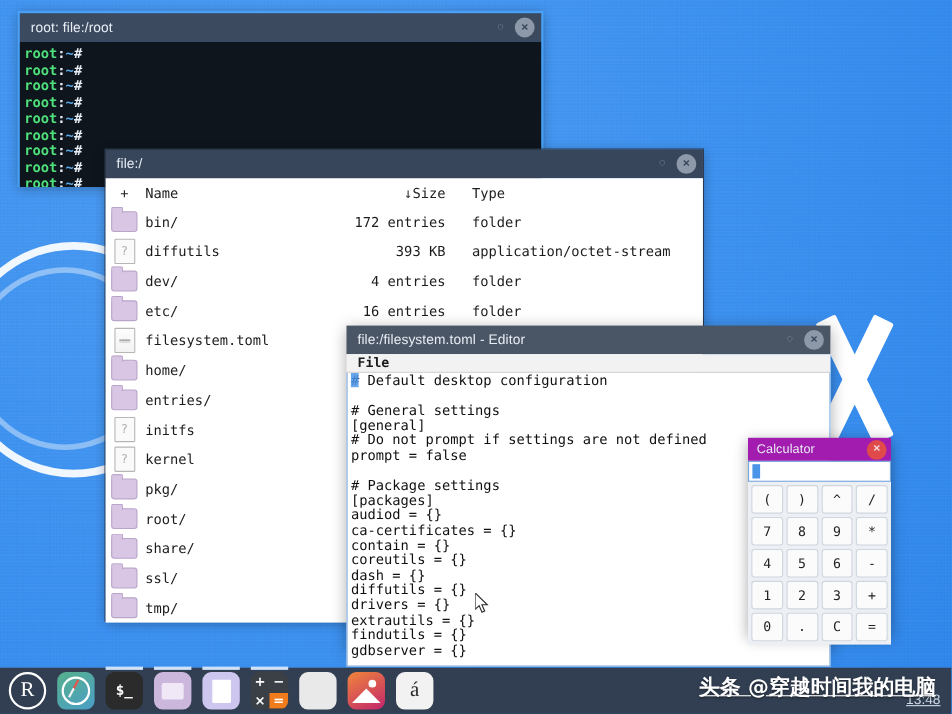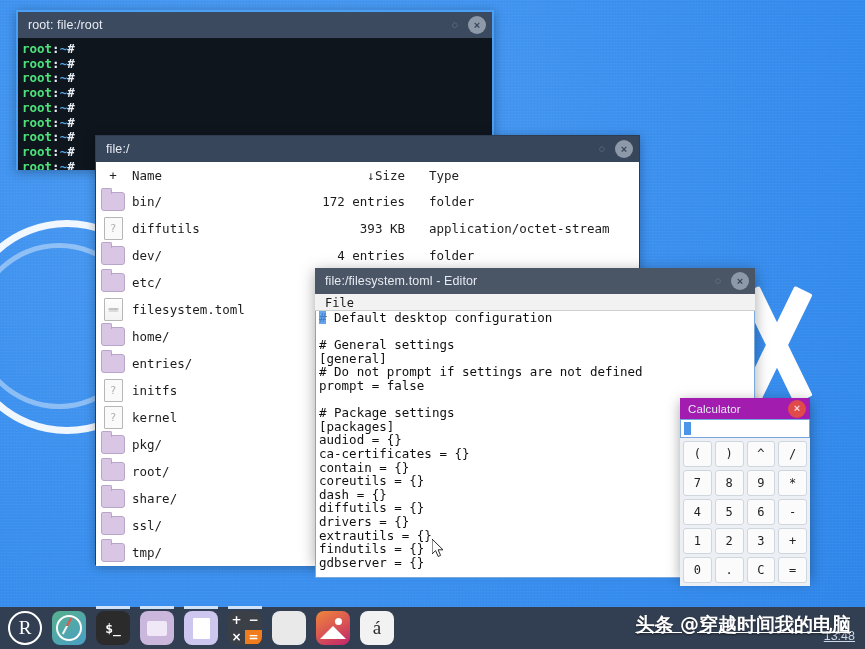--- a/index.html
+++ b/index.html
@@ -62,25 +62,25 @@
   .sortmark{display:inline-block;width:12px;color:#333;}
   .folder-ico{width:22px;height:17px;background:#d8c6e4;border:1px solid #b9a5c9;border-radius:2px 3px 3px 3px;position:relative;}
   .folder-ico:before{content:"";position:absolute;left:-1px;top:-5px;width:9px;height:5px;
      background:#d8c6e4;border:1px solid #b9a5c9;border-bottom:none;border-radius:2px 2px 0 0;}
   .file-ico{width:17px;height:21px;background:#fafafa;border:1px solid #b6b6b6;border-radius:1px;
      display:flex;align-items:center;justify-content:center;color:#b0b0b0;font-size:11px;
      font-family:"DejaVu Sans Mono",monospace;}
   .file-ico.toml{background:linear-gradient(#fdfdfd,#f3f3f3);color:#9a9a9a;font-size:7px;letter-spacing:-1px;overflow:hidden;}
 
   
-  #editor{left:315px;top:268px;width:440px;height:296px;box-shadow:0 3px 14px rgba(0,0,0,.35);}
+  #editor{left:315px;top:296px;width:440px;height:296px;box-shadow:0 3px 14px rgba(0,0,0,.35);}
   #editor .titlebar{background:#4a5565;}
   #editor .menubar{height:17px;background:#f2f2f2;border-bottom:1px solid #cfcfcf;
      font-family:"DejaVu Sans Mono",monospace;font-size:12px;color:#1b1b1b;
-     display:flex;align-items:flex-end;padding-left:10px;box-sizing:border-box;}
+     display:flex;align-items:center;padding-left:10px;box-sizing:border-box;font-weight:bold;}
   #editor .ed-body{background:#fff;height:267px;border:1px solid #7aa9de;border-top:none;
      box-sizing:border-box;overflow:hidden;position:relative;}
   #editor pre{margin:0;padding:0 0 0 3px;font-family:"DejaVu Sans Mono",monospace;
      font-size:12.5px;line-height:13.6px;color:#101010;white-space:pre;}
   .caret{position:absolute;left:3px;top:0px;width:7px;height:13px;background:#4b95e8;opacity:.85;}
 
   
   #calc{left:680px;top:398px;width:130px;height:180px;box-shadow:0 3px 12px rgba(0,0,0,.35);}
   #calc .titlebar{height:21px;background:#a21caf;font-size:11.5px;padding:0 4px 0 8px;}
   #calc .calc-display{height:19px;background:#fff;border:1px solid #76a6dd;margin:0;

